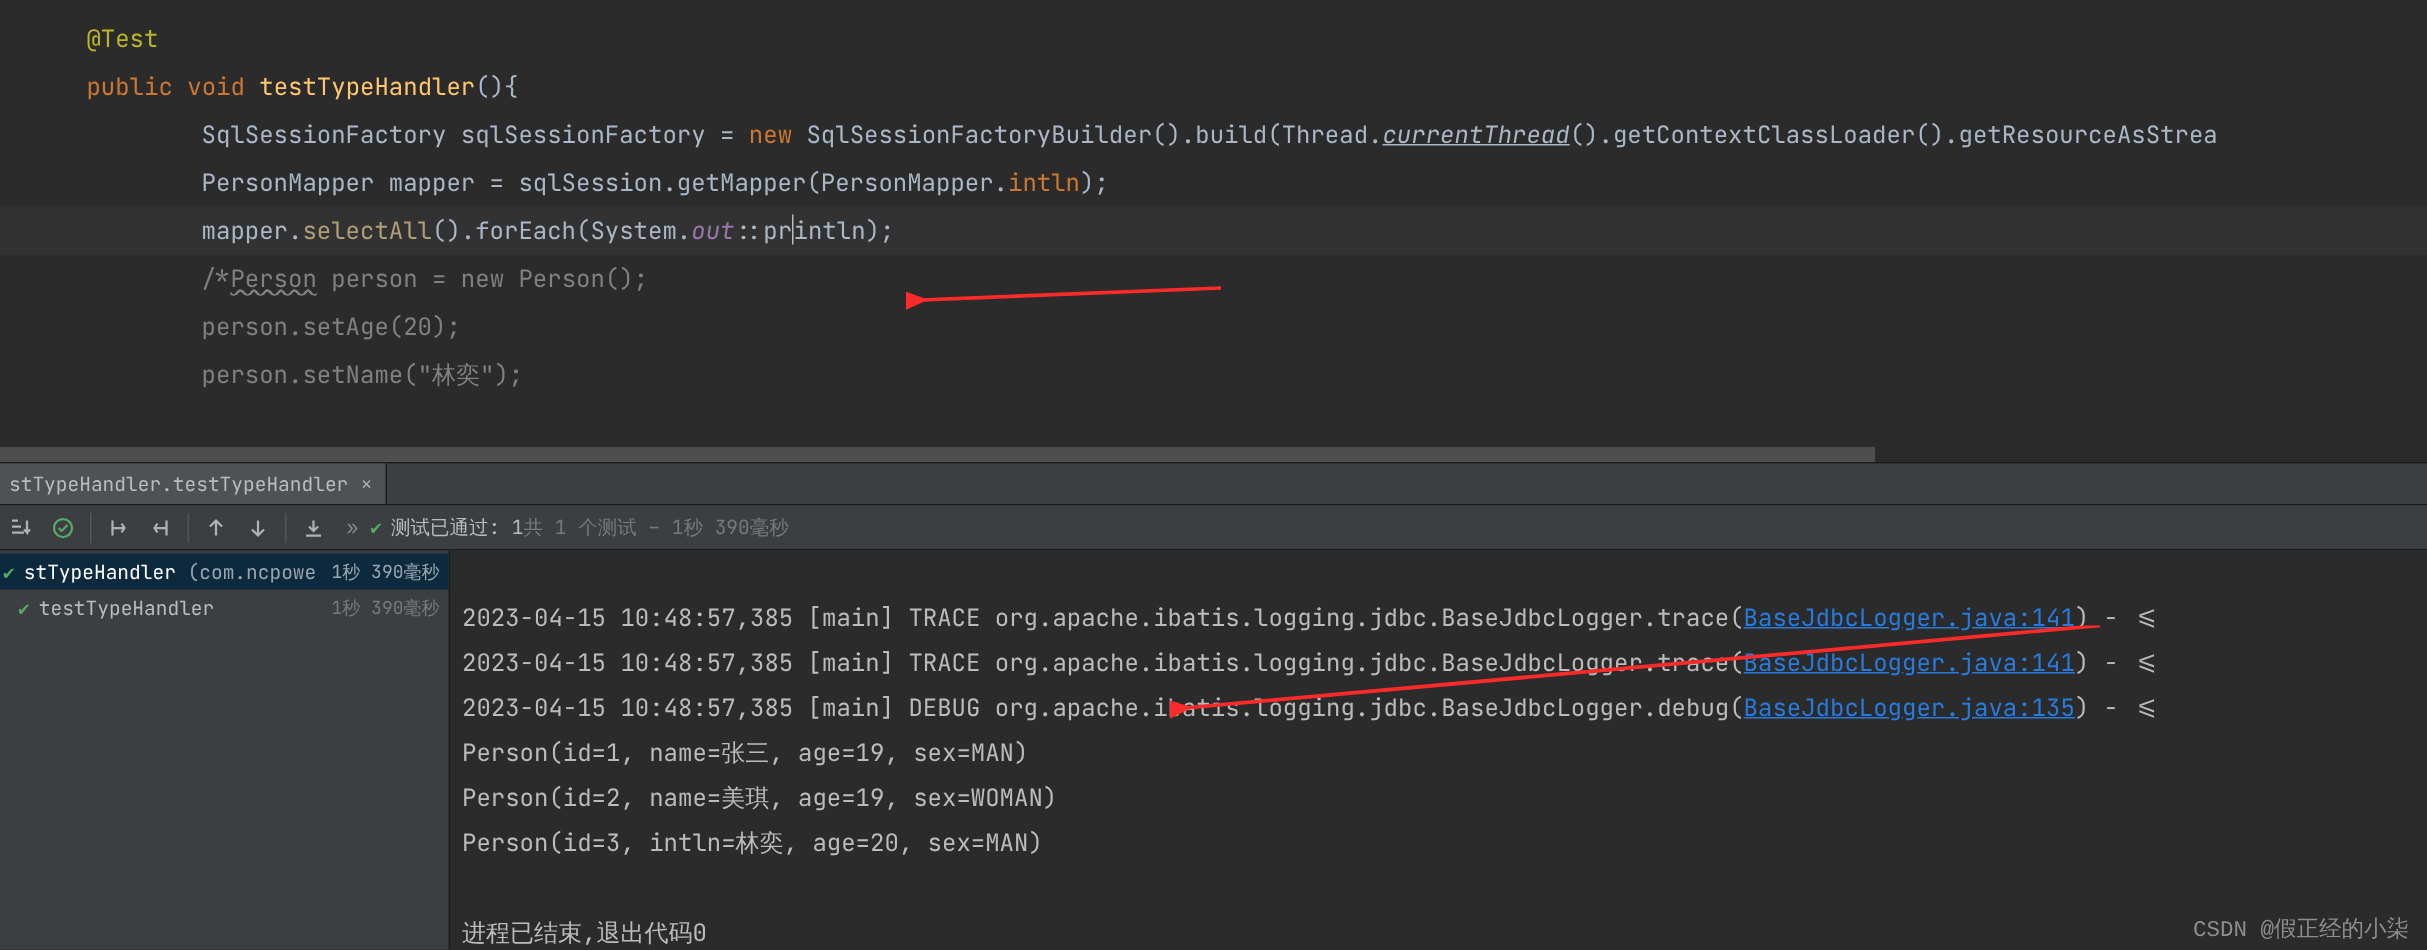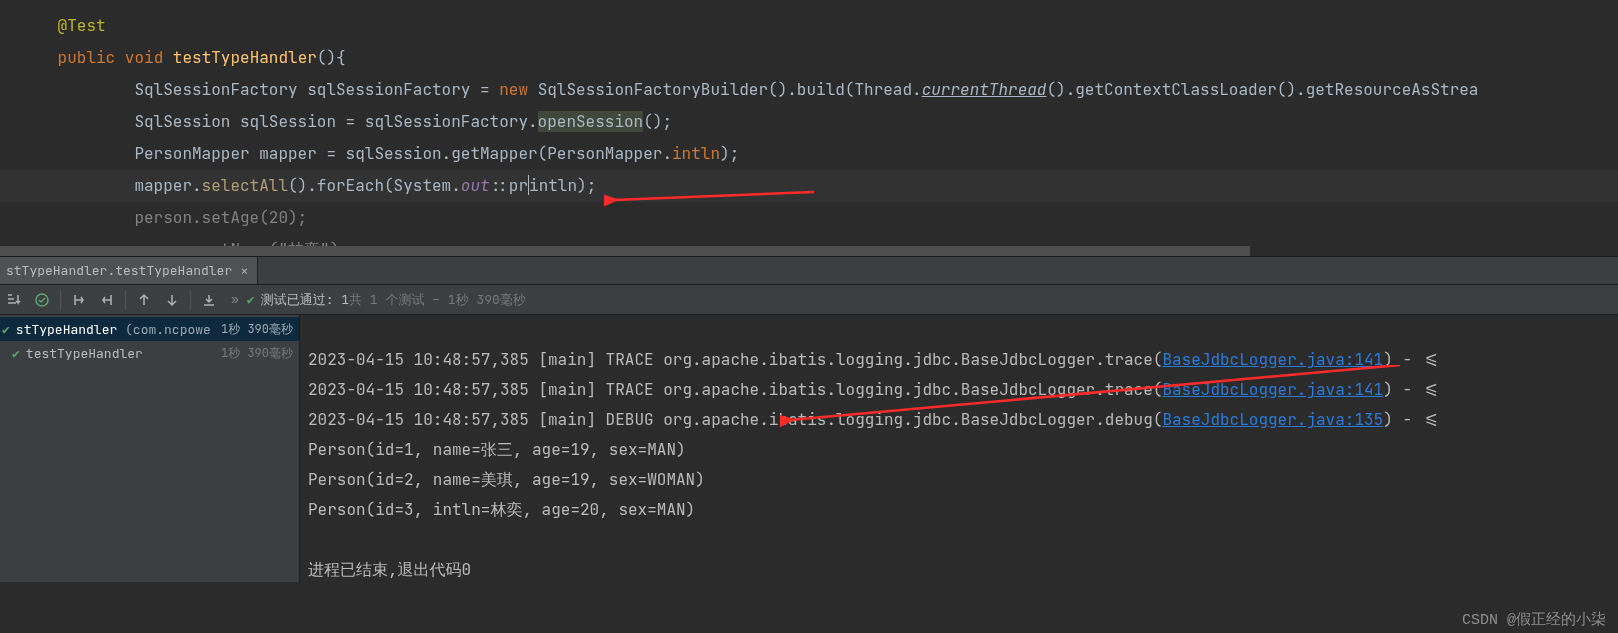--- a/index.html
+++ b/index.html
@@ -7,21 +7,21 @@
     background: #2b2b2b;
     font-family: 'JetBrains Mono', 'Consolas', monospace;
     font-size: 15px;
     overflow: hidden;
     color: #a9b7c6;
     width: 1618px;
     height: 633px;
     position: relative;
   }
   .editor-pane {
-    height: 256px;
+    height: 308px;
     background: #2b2b2b;
     position: relative;
     overflow: hidden;
   }
   .code-line {
     height: 32px;
     line-height: 32px;
     white-space: pre;
     font-size: 16px;
   }
@@ -160,23 +160,23 @@
   }
 </style>
 </head>
 <body>
 
 <div class="editor-pane">
   <div class="code-container">
     <div class="code-line"><span>      </span><span class="tk-annotation">@Test</span></div>
     <div class="code-line"><span>      </span><span class="tk-keyword">public</span><span> </span><span class="tk-keyword">void</span><span> </span><span class="tk-method">testTypeHandler</span><span class="tk-default">(){</span></div>
     <div class="code-line"><span>              </span><span class="tk-default">SqlSessionFactory sqlSessionFactory = </span><span class="tk-keyword">new</span><span class="tk-default"> SqlSessionFactoryBuilder().build(Thread.</span><span class="tk-italic">currentThread</span><span class="tk-default">().getContextClassLoader().getResourceAsStrea</span></div>
-    <div class="code-line"><span>              </span><span class="tk-default">SqlSession sqlSession = sqlSessionFactory.</span><span class="tk-default open-session-hl">openSession</span><span class="tk-default">();</span></div>
     <div class="code-line"><span>              </span><span class="tk-default">PersonMapper mapper = sqlSession.getMapper(PersonMapper.</span><span class="tk-keyword">intln</span><span class="tk-default">);</span></div>
     <div class="code-line highlighted-line"><span>              </span><span class="tk-default">mapper.</span><span class="tk-method-call">selectAll</span><span class="tk-default">().forEach(System.</span><span class="tk-static">out</span><span class="tk-default">::pr</span><span class="caret"></span><span class="tk-default">intln);</span></div>
+    <div class="code-line"><span>              </span><span class="tk-comment"><span>/*</span><span class="wavy">Person</span><span> person = new Person();</span></span></div>
     <div class="code-line"><span>              </span><span class="tk-comment">person.setAge(20);</span></div>
     <div class="code-line"><span>              </span><span class="tk-comment"><span>person.setName(</span><span>"林奕"</span><span>);</span></span></div>
   </div>
   <svg class="arrow1" width="220" height="20">
     <defs>
         <marker id="ah1" markerWidth="10" markerHeight="8" refX="2" refY="4" orient="auto">
           <path d="M10,0 L0,4 L10,8 Z" fill="#ff2a2a"></path>
         </marker>
       </defs>
     <line x1="210" y1="2" x2="10" y2="10" stroke="#ff2a2a" stroke-width="2.5" marker-end="url(#ah1)"></line>

